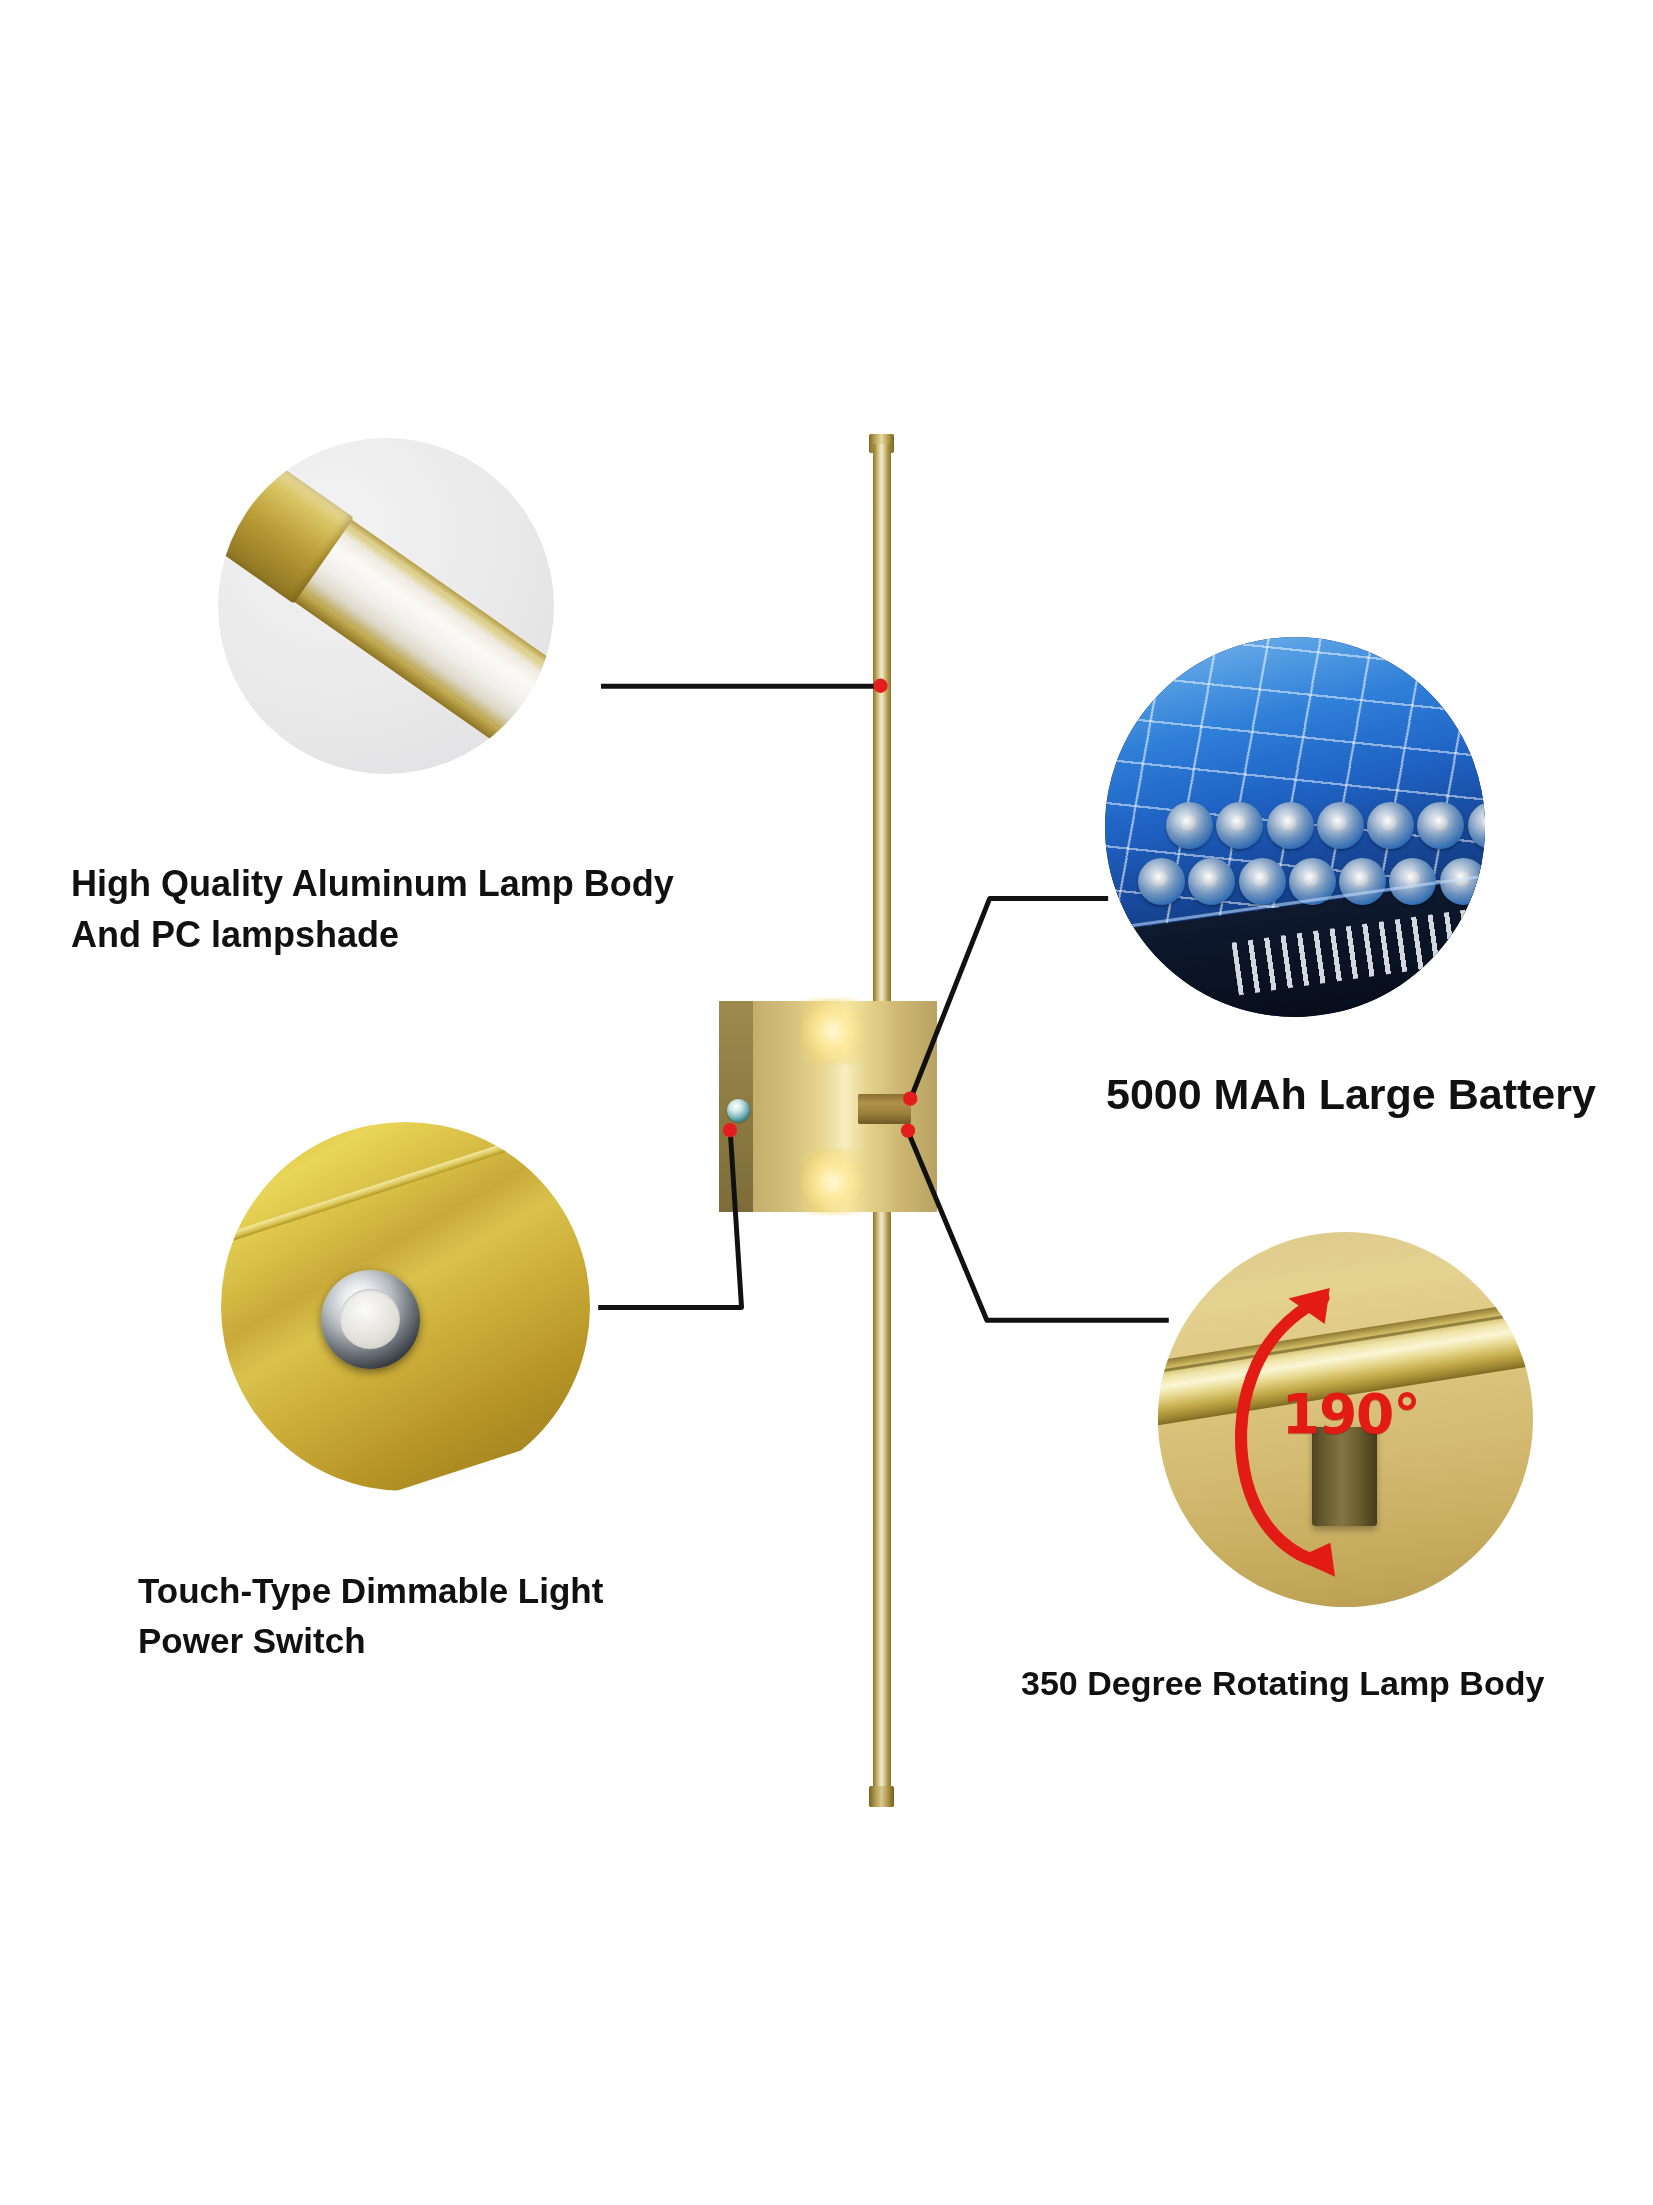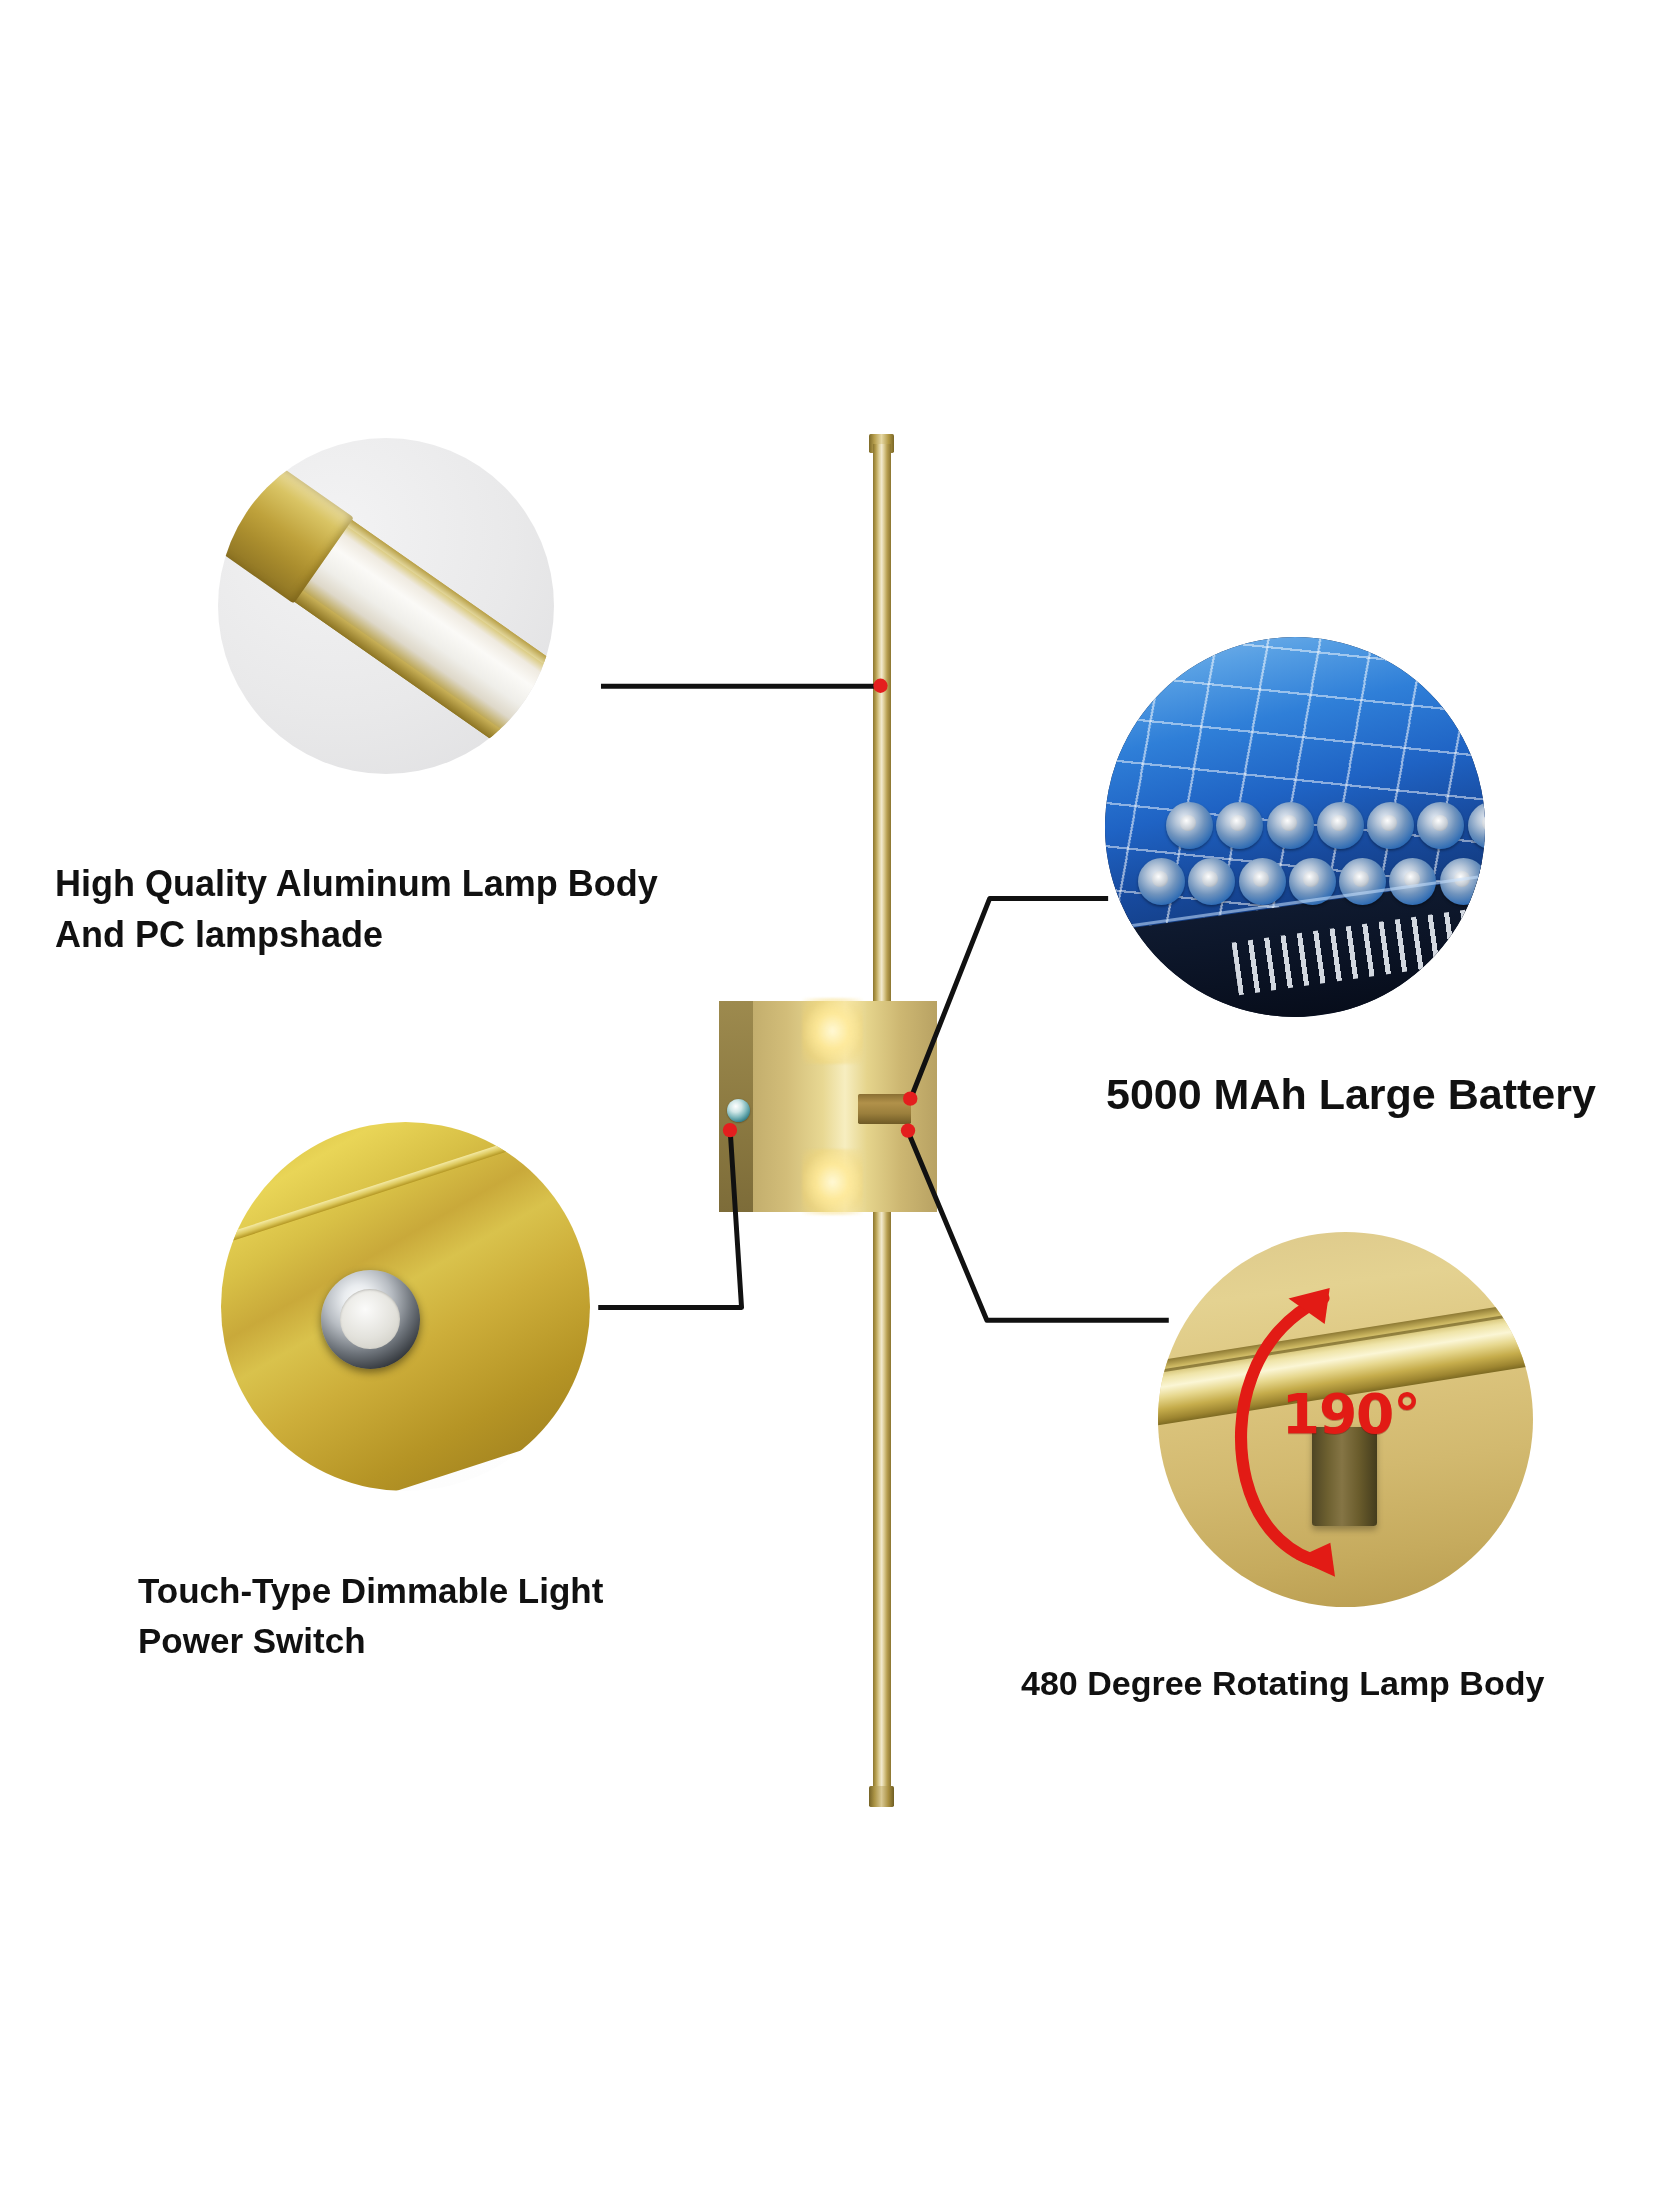--- a/index.html
+++ b/index.html
@@ -242,21 +242,21 @@
 
   
   .label{
     position:absolute;
     color:#111111;
     font-weight:700;
     font-family:"Liberation Sans", sans-serif;
     line-height:1.42;
     white-space:pre-line;
   }
-  #label-lampbody{ left:55px; top:858px; font-size:36px; }
+  #label-lampbody{ left:71px; top:858px; font-size:36px; }
   #label-battery { left:1106px; top:1064px; font-size:43px; }
   #label-switch  { left:138px; top:1566px; font-size:35px; }
   #label-rotate  { left:1021px; top:1659px; font-size:34px; }
 </style>
 </head>
 <body>
 
 <div id="stage">
 
   <div class="inset" id="inset-lampbody">
@@ -342,16 +342,16 @@
   </svg>
 
   <div class="label" id="label-lampbody">High Quality Aluminum Lamp Body
 And PC lampshade</div>
 
   <div class="label" id="label-battery">5000 MAh Large Battery</div>
 
   <div class="label" id="label-switch">Touch-Type Dimmable Light
 Power Switch</div>
 
-  <div class="label" id="label-rotate">480 Degree Rotating Lamp Body</div>
+  <div class="label" id="label-rotate">350 Degree Rotating Lamp Body</div>
 
 </div>
 
 
 </body></html>

